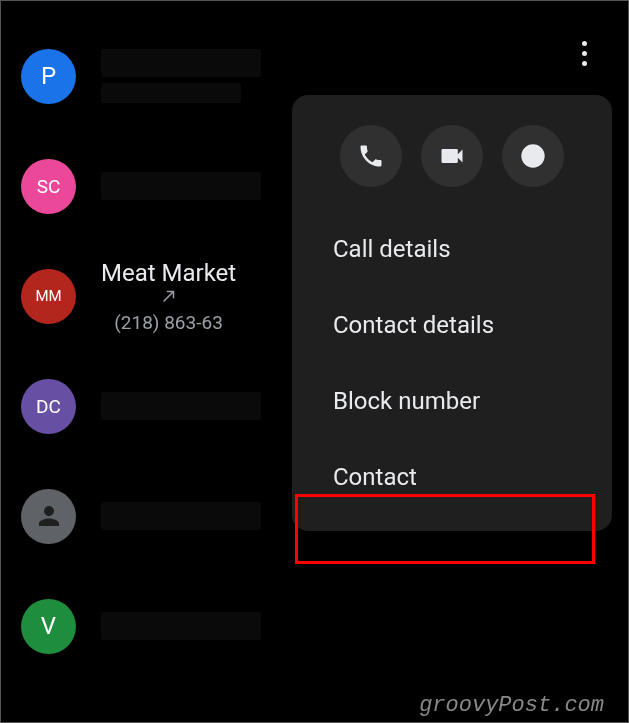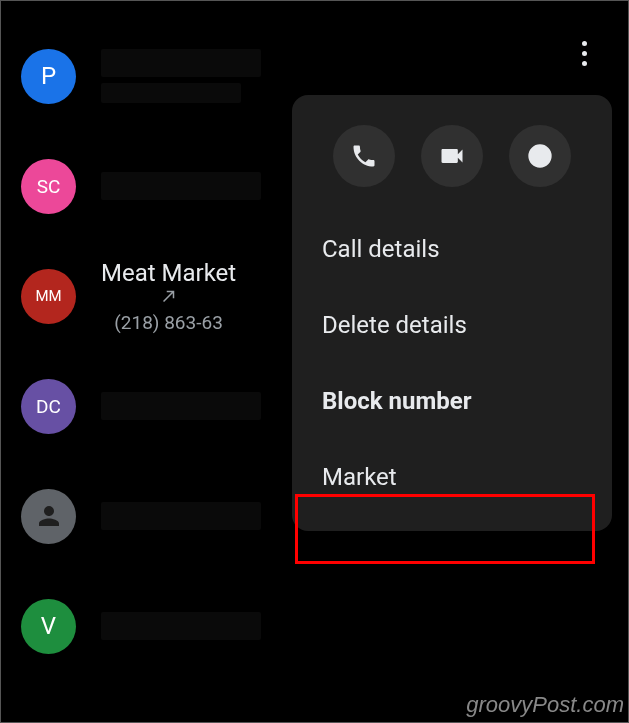--- a/index.html
+++ b/index.html
@@ -94,21 +94,21 @@
       background: #e8eaed;
       border-radius: 50%;
     }
     .context-menu {
       position: absolute;
       top: 94px;
       right: 16px;
       width: 320px;
       background: #1f1f1f;
       border-radius: 16px;
-      padding: 16px 0;
+      padding: 16px 11px;
       box-shadow: 0 4px 20px rgba(0,0,0,0.5);
     }
     .action-icons {
       display: flex;
       justify-content: space-around;
       padding: 14px 28px 24px;
     }
     .icon-btn {
       width: 62px;
       height: 62px;
@@ -126,40 +126,39 @@
     }
     .menu-item {
       padding: 24px 30px;
       color: #e8eaed;
       font-size: 24px;
       font-weight: 400;
       cursor: pointer;
     }
     .menu-item.highlighted {
       position: relative;
-      font-weight: bold;
     }
     .highlight-box {
       position: absolute;
       border: 3px solid #ff0000;
       top: 493px;
       left: 294px;
       width: 300px;
       height: 70px;
       pointer-events: none;
       z-index: 10;
     }
     .watermark {
       position: absolute;
       bottom: 4px;
-      right: 4px;
+      right: 24px;
       color: #888;
       font-size: 22px;
       font-style: italic;
-      font-family: Liberation Sans, sans-serif;
+      font-family: Liberation Mono, monospace;
     }
     .call-icon-small {
       width: 18px;
       height: 18px;
     }
   </style>
 </head>
 <body>
 
 <div class="call-list">
@@ -249,20 +248,20 @@
     </div>
     <div class="icon-btn">
       <svg viewBox="0 0 24 24" fill="none" stroke="#e8eaed" stroke-width="2">
         <circle cx="12" cy="12" r="9"></circle>
         <line x1="8" y1="10" x2="16" y2="10"></line>
         <line x1="8" y1="14" x2="13" y2="14"></line>
       </svg>
     </div>
   </div>
   <div class="menu-item">Call details</div>
-  <div class="menu-item">Delete details</div>
+  <div class="menu-item">Contact details</div>
   <div class="menu-item highlighted">Block number</div>
-  <div class="menu-item">Market</div>
+  <div class="menu-item">Contact</div>
 </div>
 
 <div class="highlight-box"></div>
 
 <div class="watermark">groovyPost.com</div>
 
 </body></html>

